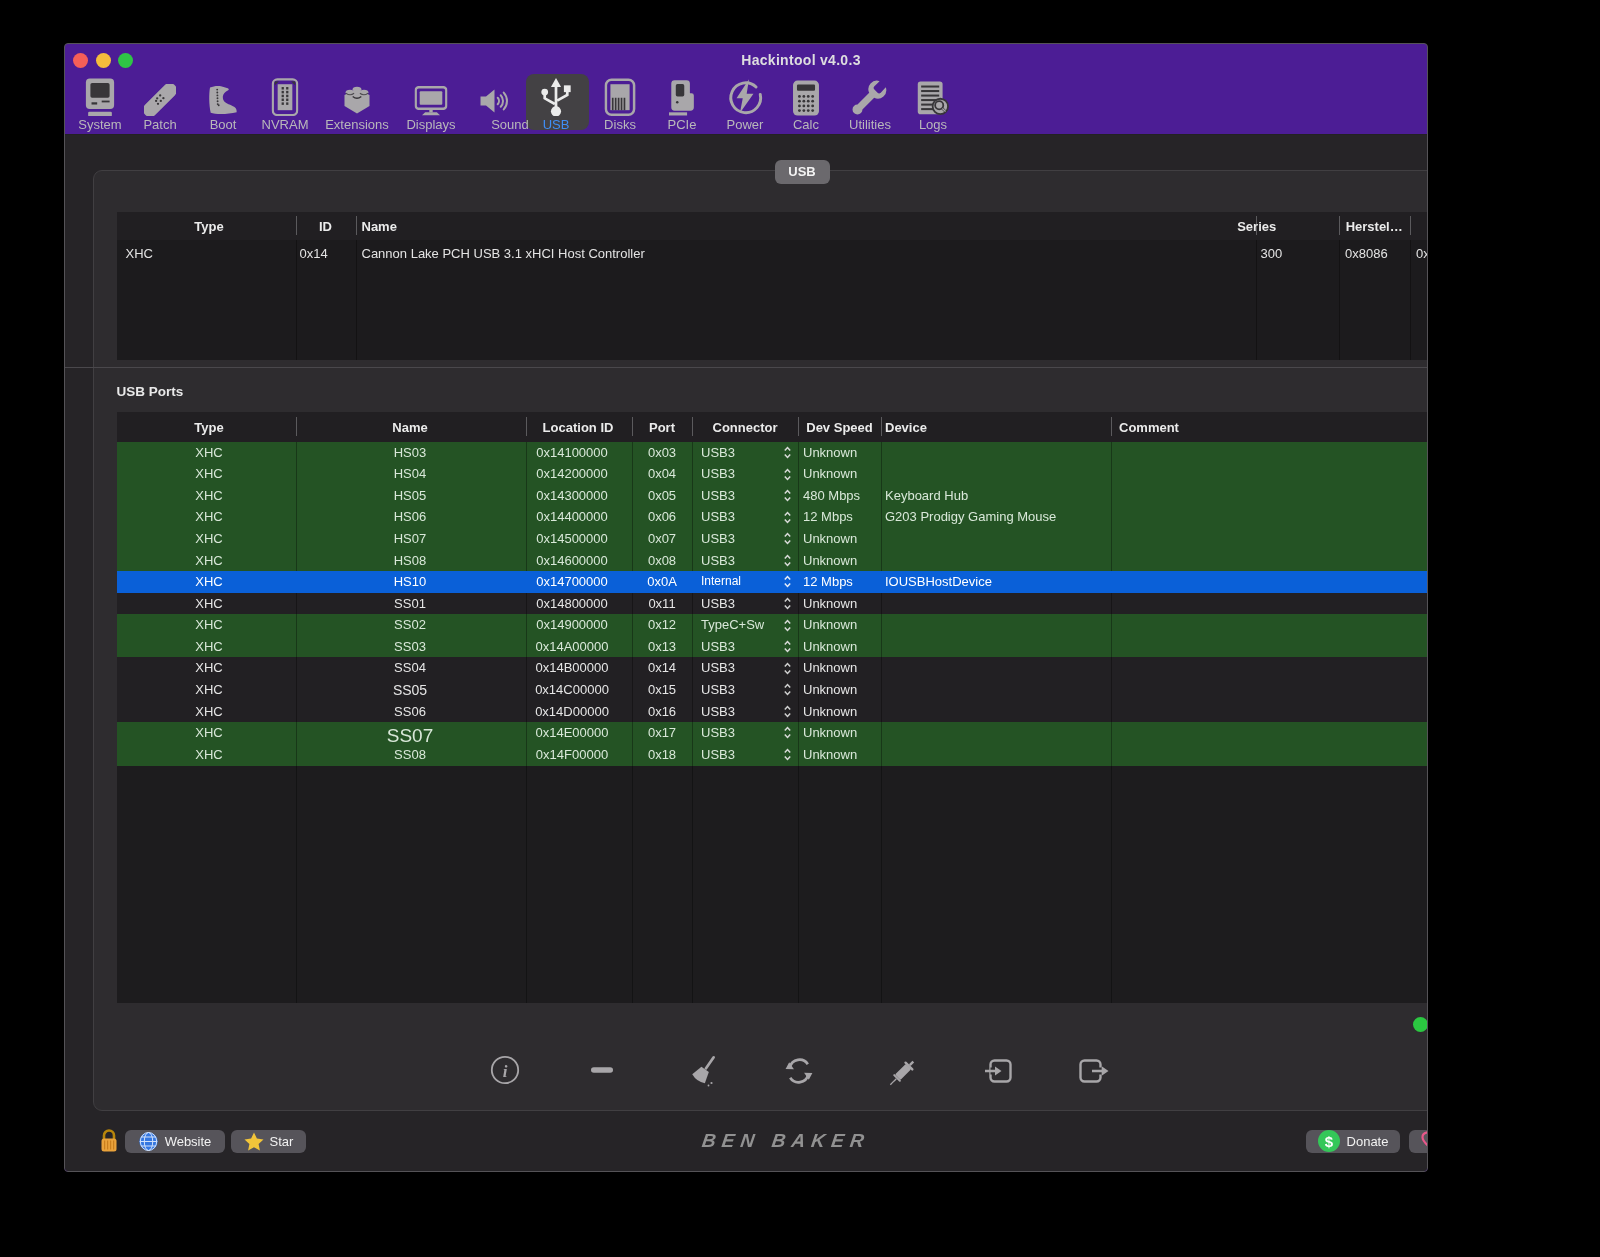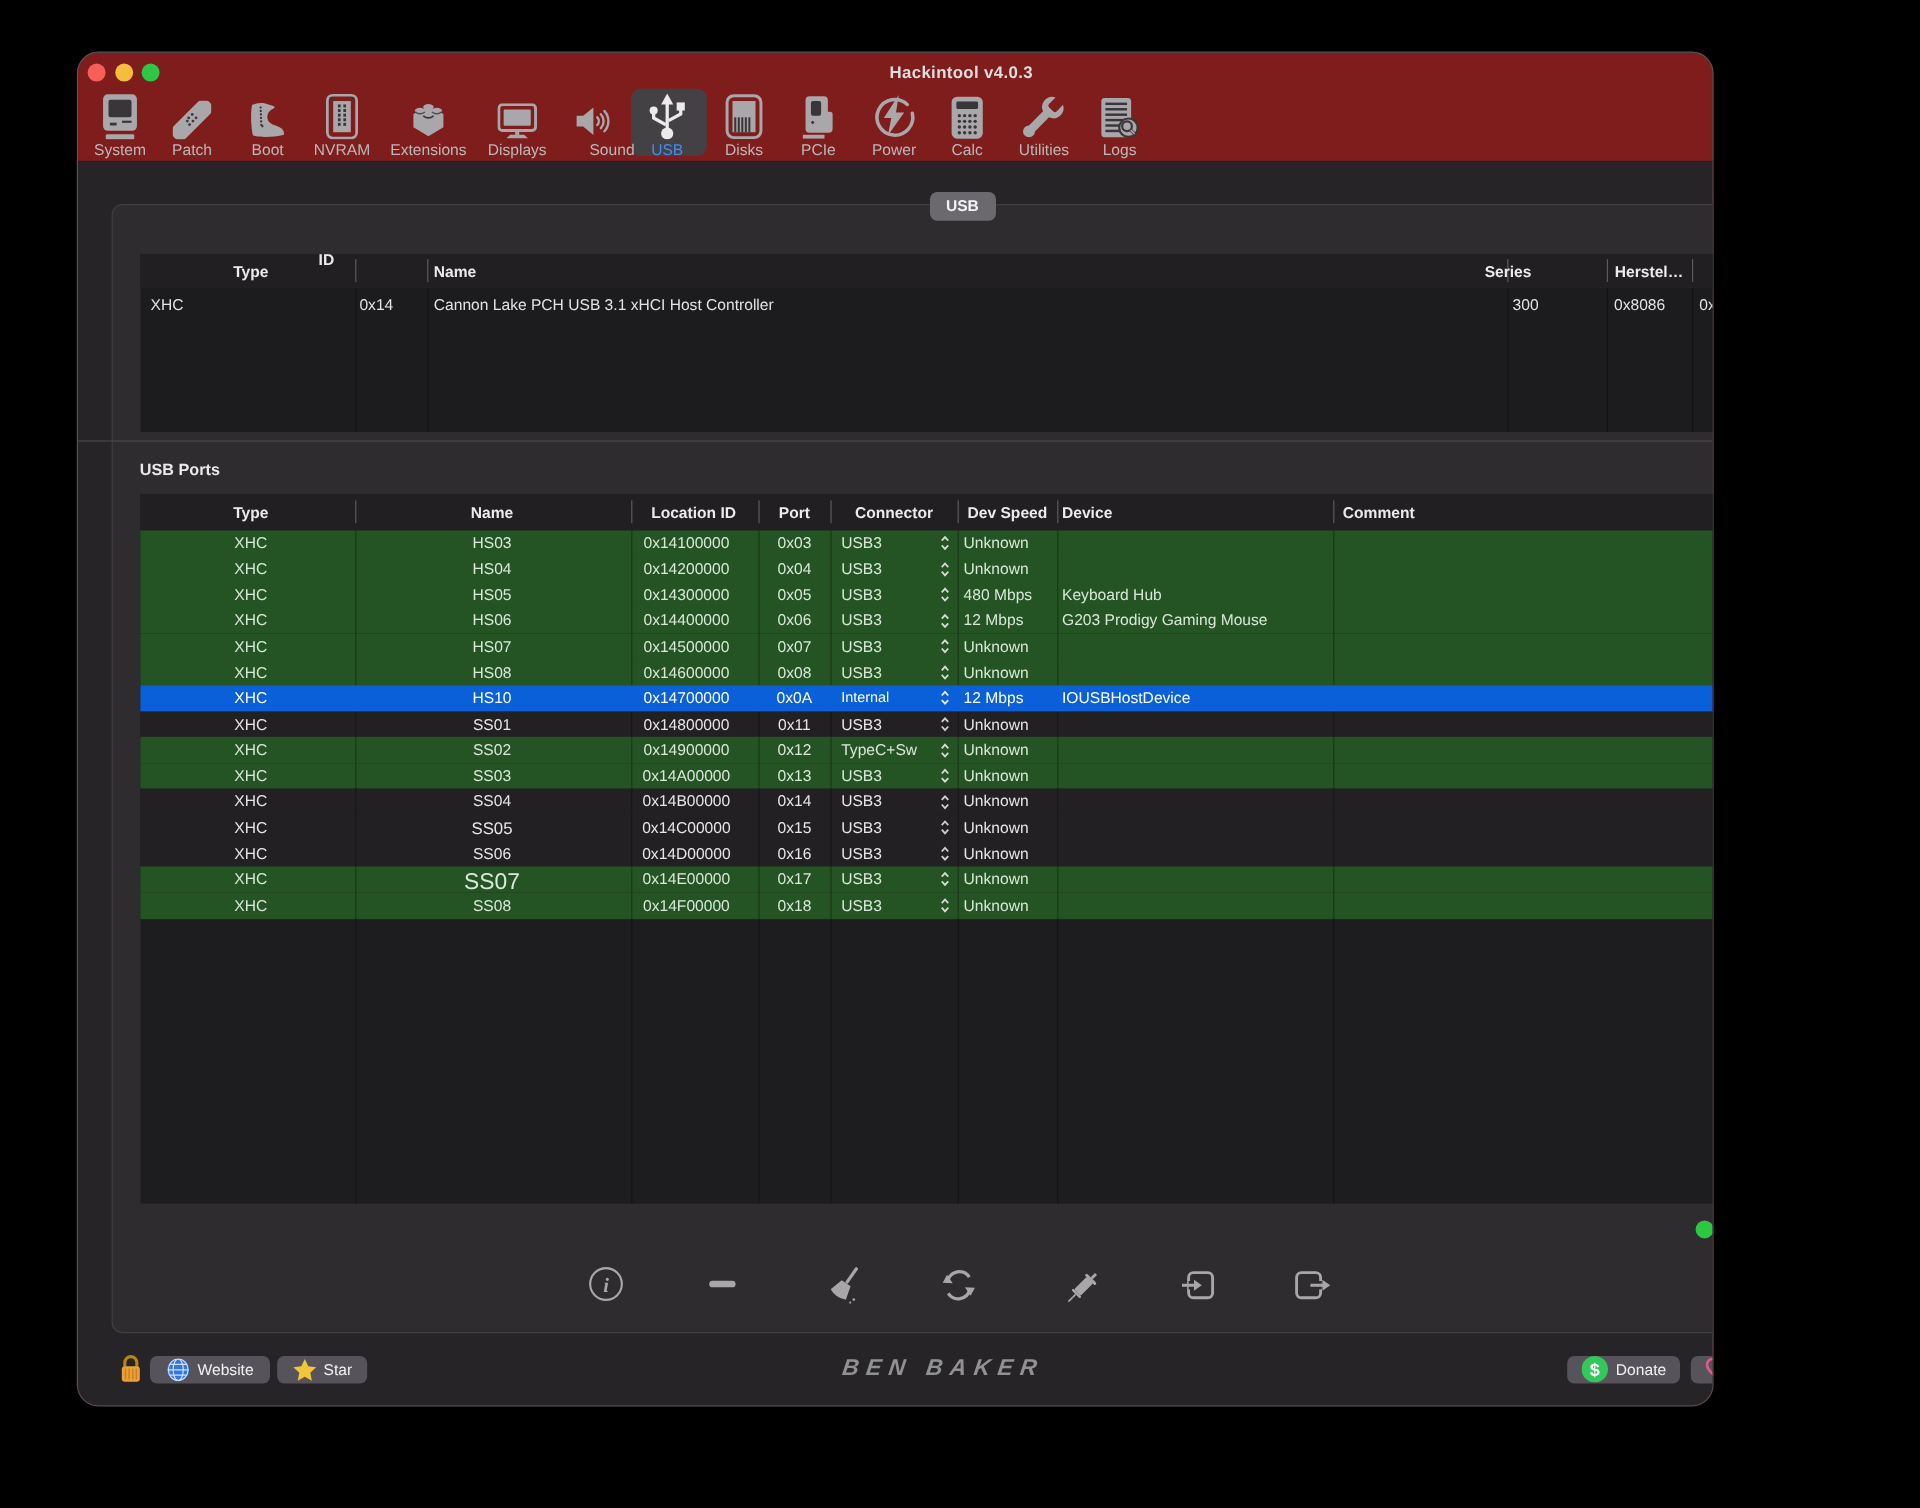--- a/index.html
+++ b/index.html
@@ -1,18 +1,18 @@
 <!DOCTYPE html>
 <html><head><meta charset="utf-8"><style>
 *{margin:0;padding:0;box-sizing:border-box}
 html,body{width:1600px;height:1257px;background:#000;overflow:hidden;
  font-family:"Liberation Sans",sans-serif;-webkit-font-smoothing:antialiased}
 .abs{position:absolute}
 #win{position:absolute;left:64px;top:43px;width:1364px;height:1129px;
- background:#7f1d1d;border:1px solid #555357;border-radius:18px;overflow:hidden}
+ background:#4c1d95;border:1px solid #555357;border-radius:4px;overflow:hidden}
 .tl{position:absolute;width:15px;height:15px;border-radius:50%;top:9px}
 .ti{position:absolute;text-align:center;font-size:14px;font-weight:bold;color:#dededf;letter-spacing:0.3px}
 .tlab{position:absolute;font-size:13px;color:#b9b8ba;text-align:center;width:90px;transform:translateX(-50%)}
 .ticon{position:absolute;transform:translateX(-50%);height:40px;display:flex;align-items:flex-end}
 #content{position:absolute;left:0;top:91px;width:1472px;height:1038px;background:#262427}
 #box{position:absolute;left:27.5px;top:35px;width:1417px;height:941px;background:#2e2c2f;
  border:1px solid #413f42;border-radius:9px}
 .hdr{position:absolute;background:#211f22;color:#ebebeb;font-weight:bold;font-size:13px}
 .cell{position:absolute;font-size:13px;color:#e3e3e3;white-space:nowrap}
 .cc{transform:translateX(-50%);text-align:center}
@@ -207,21 +207,21 @@
 <div class="abs" style="left:709.5px;top:24.5px;width:55px;height:24px;background:#6b696d;border-radius:6px;color:#f3f3f3;font-size:13px;font-weight:bold;text-align:center;line-height:24px">USB</div>
 <div class="abs" style="left:51.5px;top:77px;width:1371.5px;height:148px;background:#1c1b1d"></div>
 <div class="hdr" style="left:51.5px;top:77px;width:1371.5px;height:27.5px"></div>
 <div class="sepl" style="left:230.5px;top:81px"></div>
 <div class="sepl" style="left:290.5px;top:81px"></div>
 <div class="sepl" style="left:1191.0px;top:81px"></div>
 <div class="sepl" style="left:1273.5px;top:81px"></div>
 <div class="sepl" style="left:1345.0px;top:81px"></div>
 <div class="sepl" style="left:1420.0px;top:81px"></div>
 <div class="hdr" style="left:84.0px;top:84px;width:120px;background:none;text-align:center">Type</div>
-<div class="hdr" style="left:200.5px;top:74px;width:120px;background:none;text-align:left">ID</div>
+<div class="hdr" style="left:200.5px;top:84px;width:120px;background:none;text-align:center">ID</div>
 <div class="hdr" style="left:296.5px;top:84px;background:none">Name</div>
 <div class="hdr" style="left:1172.2px;top:84px;width:120px;background:none;">Series</div>
 <div class="hdr" style="left:1249.2px;top:84px;width:120px;background:none;text-align:center">Herstel…</div>
 <div class="hdr" style="left:1375px;top:84px;width:120px;background:none;text-align:center">Device…</div>
 <div class="cell" style="left:60.5px;top:110.5px">XHC</div>
 <div class="cell" style="left:234.5px;top:110.5px">0x14</div>
 <div class="cell" style="left:296.5px;top:110.5px">Cannon Lake PCH USB 3.1 xHCI Host Controller</div>
 <div class="cell" style="left:1195.5px;top:110.5px">300</div>
 <div class="cell" style="left:1280.0px;top:110.5px">0x8086</div>
 <div class="cell" style="left:1351.0px;top:110.5px">0xA36D</div>

